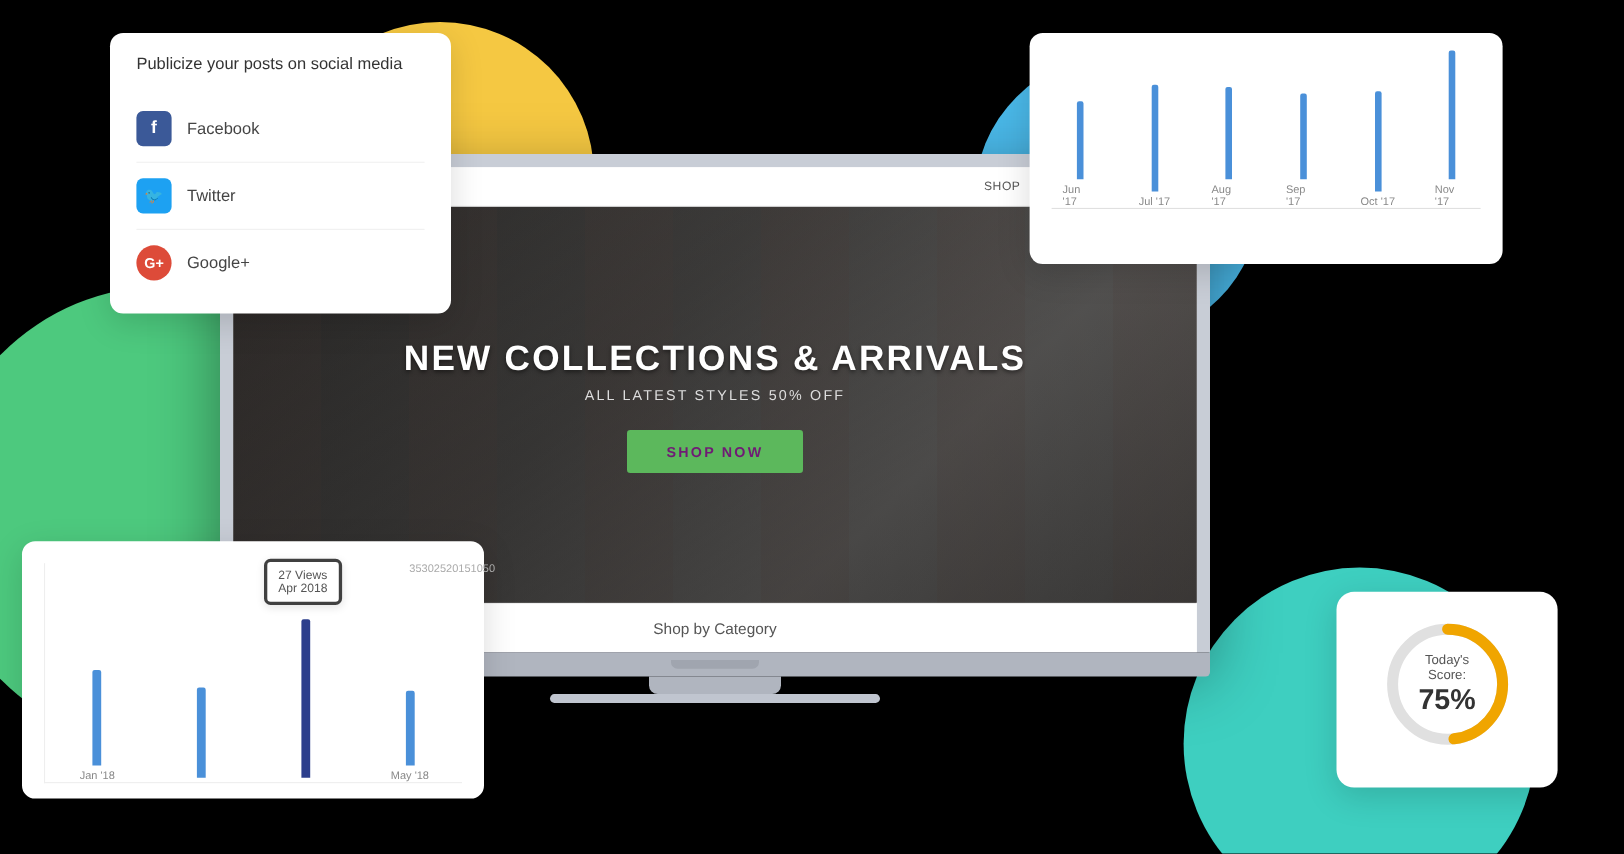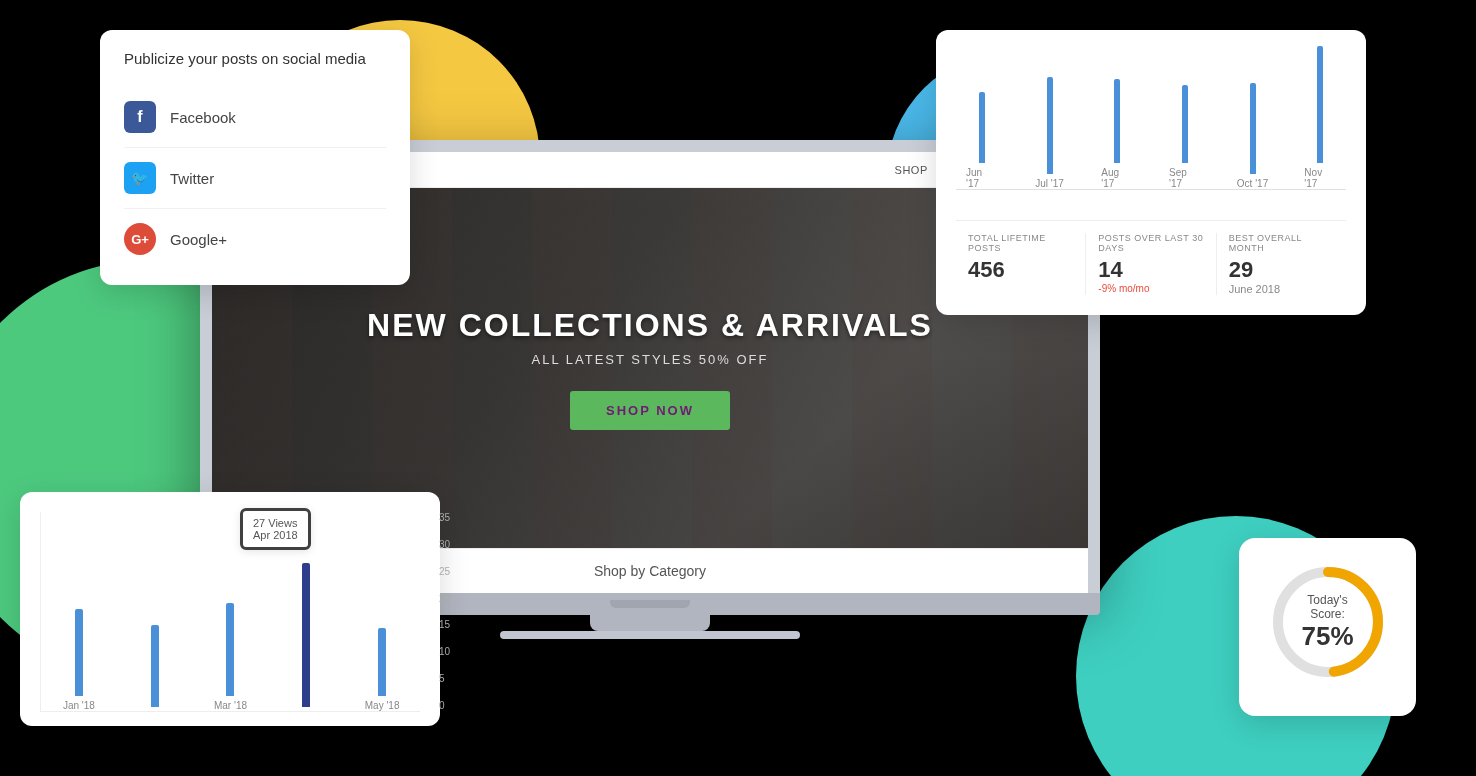--- a/index.html
+++ b/index.html
@@ -362,32 +362,32 @@
     .views-x-label {
       font-size: 10px;
       color: #888;
     }
     .y-axis {
       position: absolute;
       right: -30px;
       top: 0;
       height: 100%;
       display: flex;
-      flex-direction: column;
+      flex-direction: row;
       justify-content: space-between;
       font-size: 10px;
       color: #aaa;
     }
 
     
     .score-card {
       position: absolute;
       bottom: 60px;
       right: 60px;
-      width: 177px;
+      width: 201px;
       background: #fff;
       border-radius: 16px;
       box-shadow: 0 8px 30px rgba(0,0,0,0.15);
       padding: 24px 20px;
       z-index: 10;
       display: flex;
       flex-direction: column;
       align-items: center;
     }
     .score-ring {
@@ -459,36 +459,20 @@
         </div>
         <div class="chart-bar-group">
           <div class="chart-bar" style="height: 91px;"></div>
           <div class="chart-label">Oct '17</div>
         </div>
         <div class="chart-bar-group">
           <div class="chart-bar" style="height: 117px;"></div>
           <div class="chart-label">Nov '17</div>
         </div>
       </div>
-  </div>
-  <div class="stats-row">
-    <div class="stat-block">
-      <div class="stat-label">TOTAL LIFETIME POSTS</div>
-      <div class="stat-value">456</div>
-    </div>
-    <div class="stat-block">
-      <div class="stat-label">POSTS OVER LAST 30 DAYS</div>
-      <div class="stat-value">14</div>
-      <div class="stat-sub">-9% mo/mo</div>
-    </div>
-    <div class="stat-block">
-      <div class="stat-label">BEST OVERALL MONTH</div>
-      <div class="stat-value">29</div>
-      <div class="stat-sub-gray">June 2018</div>
-    </div>
   </div>
 </div>
 
 <div class="laptop-wrapper">
   <div class="laptop-screen-bezel">
     <div class="laptop-screen">
 
       <div class="store-nav">
         <div class="store-logo">MY STOREFRONT</div>
         <div class="store-nav-links">
@@ -524,24 +508,20 @@
     <div>Apr 2018</div>
   </div>
   <div class="views-chart" id="views-bars" style="position: relative;">
   <div class="views-bar-group">
         <div class="views-bar" style="height: 86.7px;"></div>
         <div class="views-x-label">Jan '18</div>
       </div>
       <div class="views-bar-group">
         <div class="views-bar" style="height: 81.6px;"></div>
         <div class="views-x-label"></div>
-      </div>
-      <div class="views-bar-group">
-        <div class="views-bar" style="height: 93.5px;"></div>
-        <div class="views-x-label">Mar '18</div>
       </div>
       <div class="views-bar-group">
         <div class="views-bar" style="height: 144.5px; background: rgb(44, 62, 140);"></div>
         <div class="views-x-label"></div>
       </div>
       <div class="views-bar-group">
         <div class="views-bar" style="height: 68px;"></div>
         <div class="views-x-label">May '18</div>
       </div>
       <div class="y-axis">

